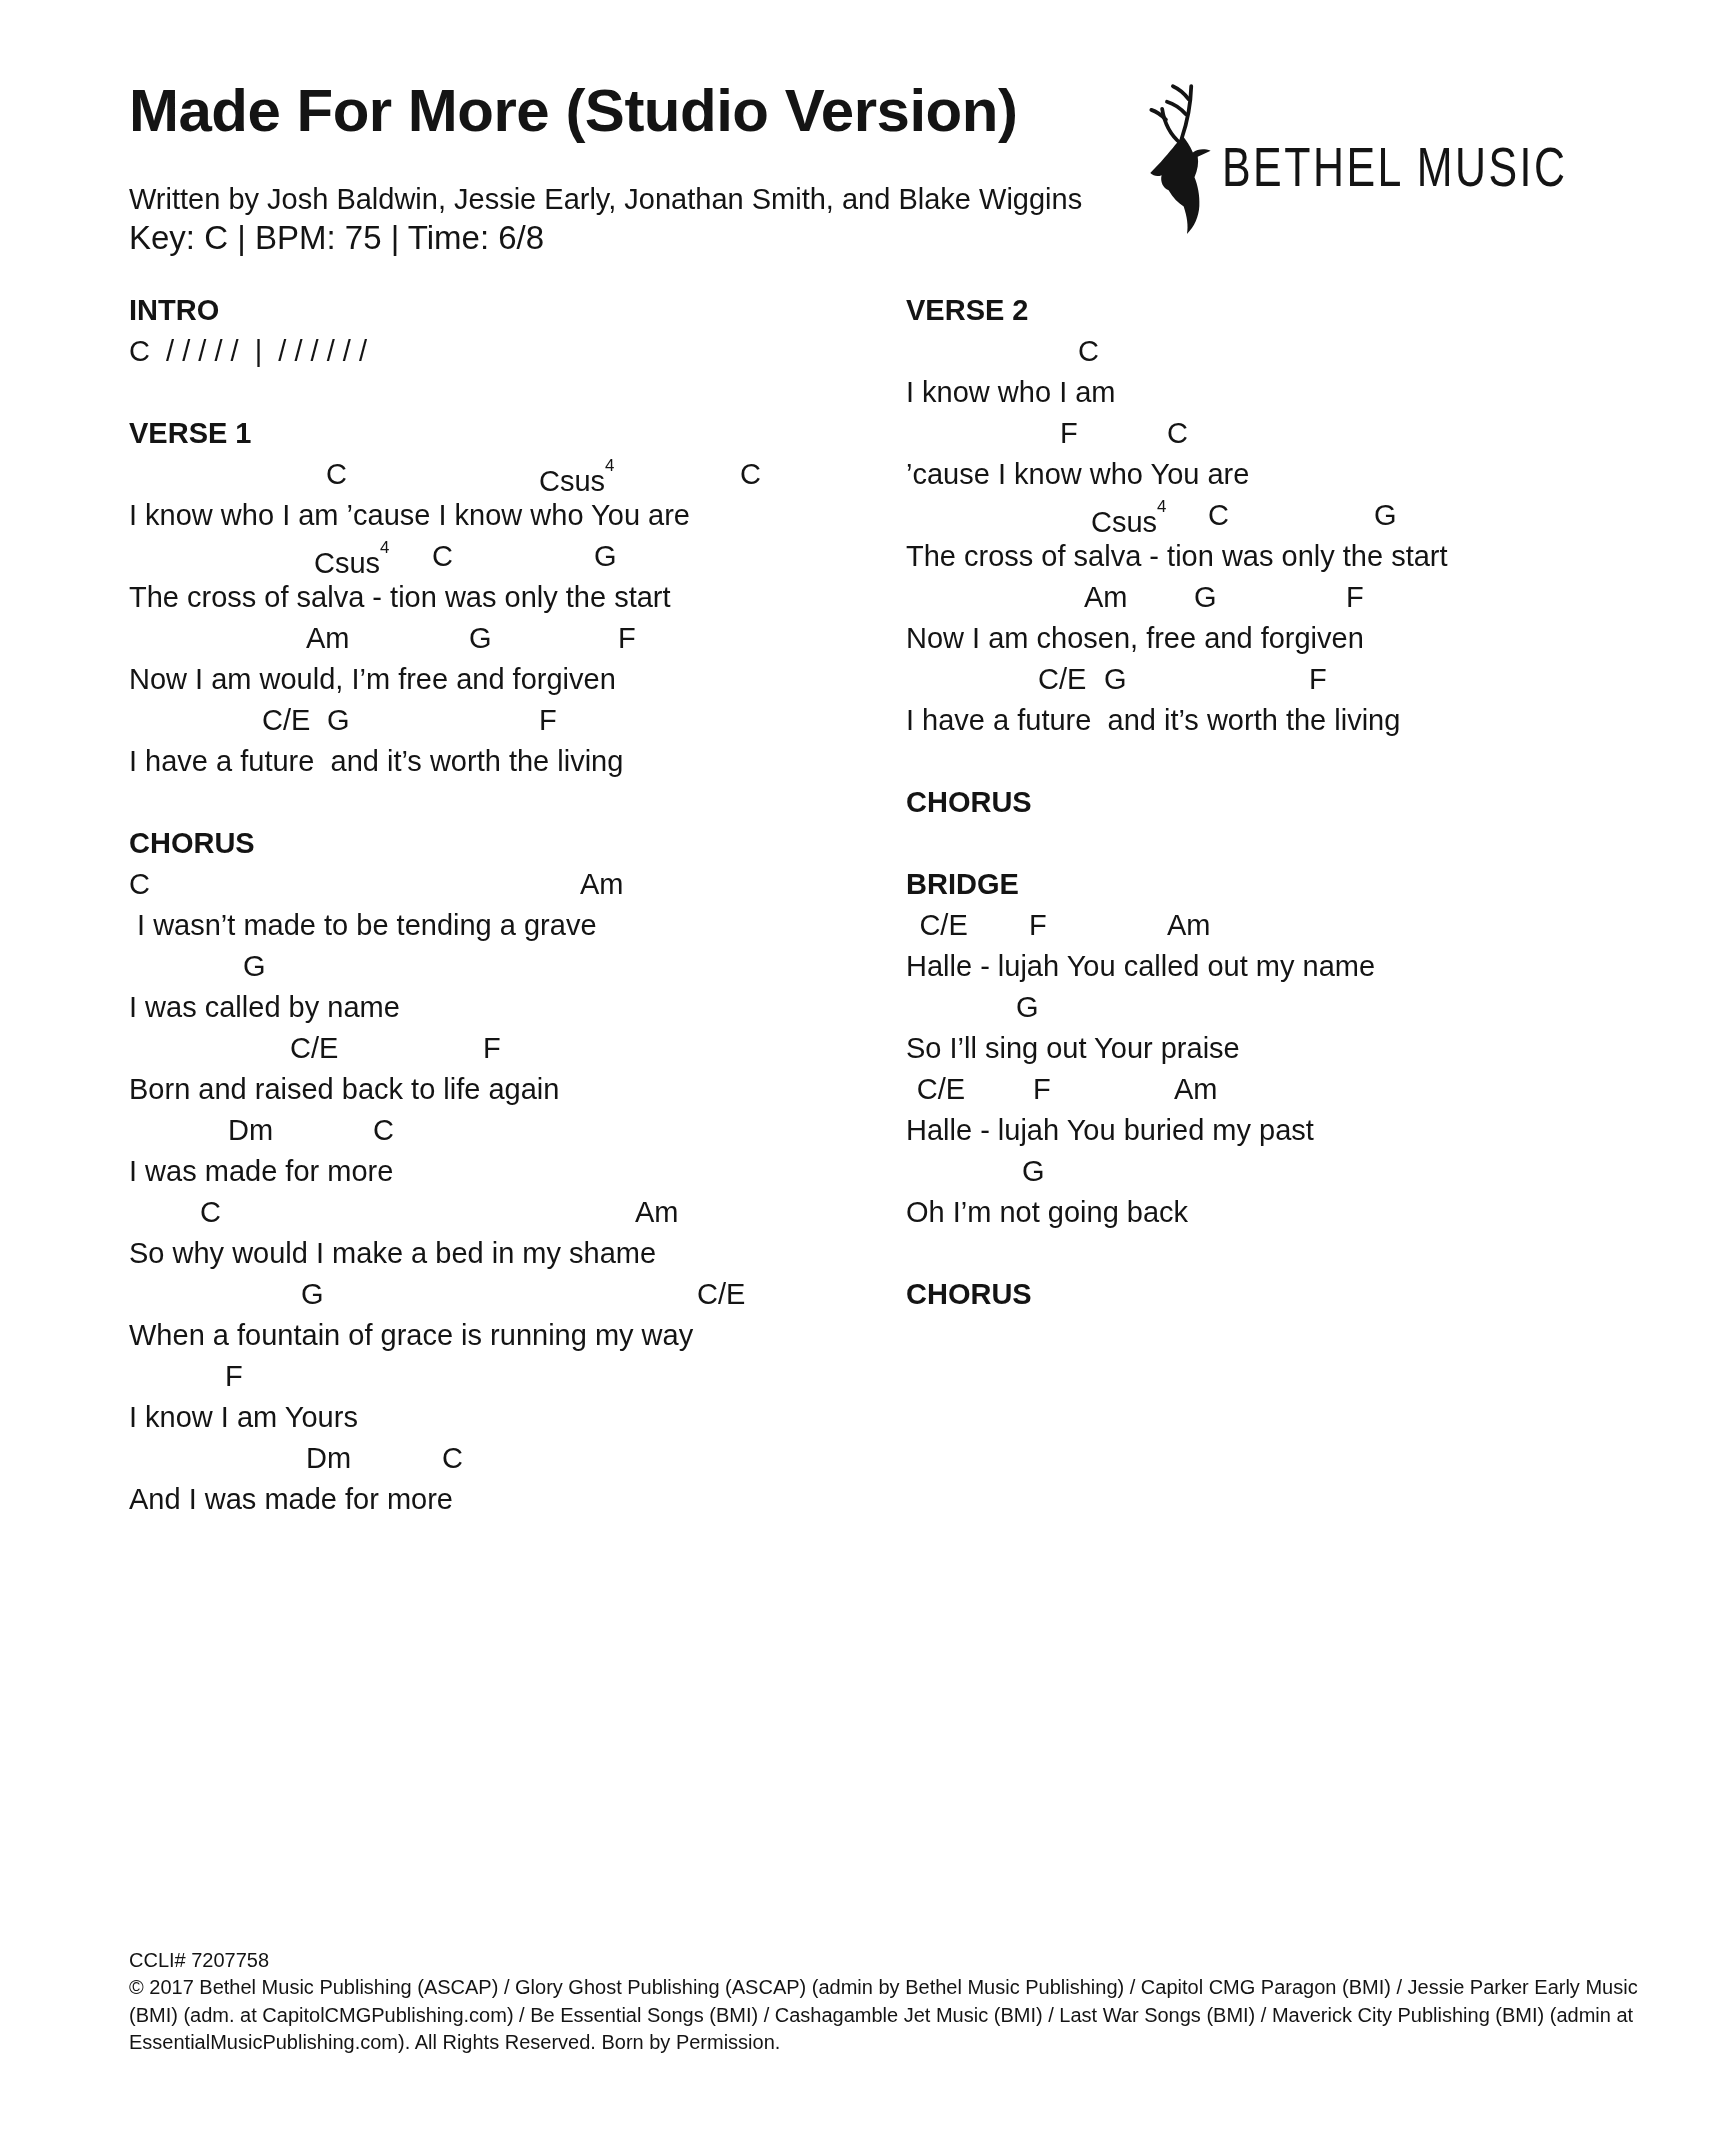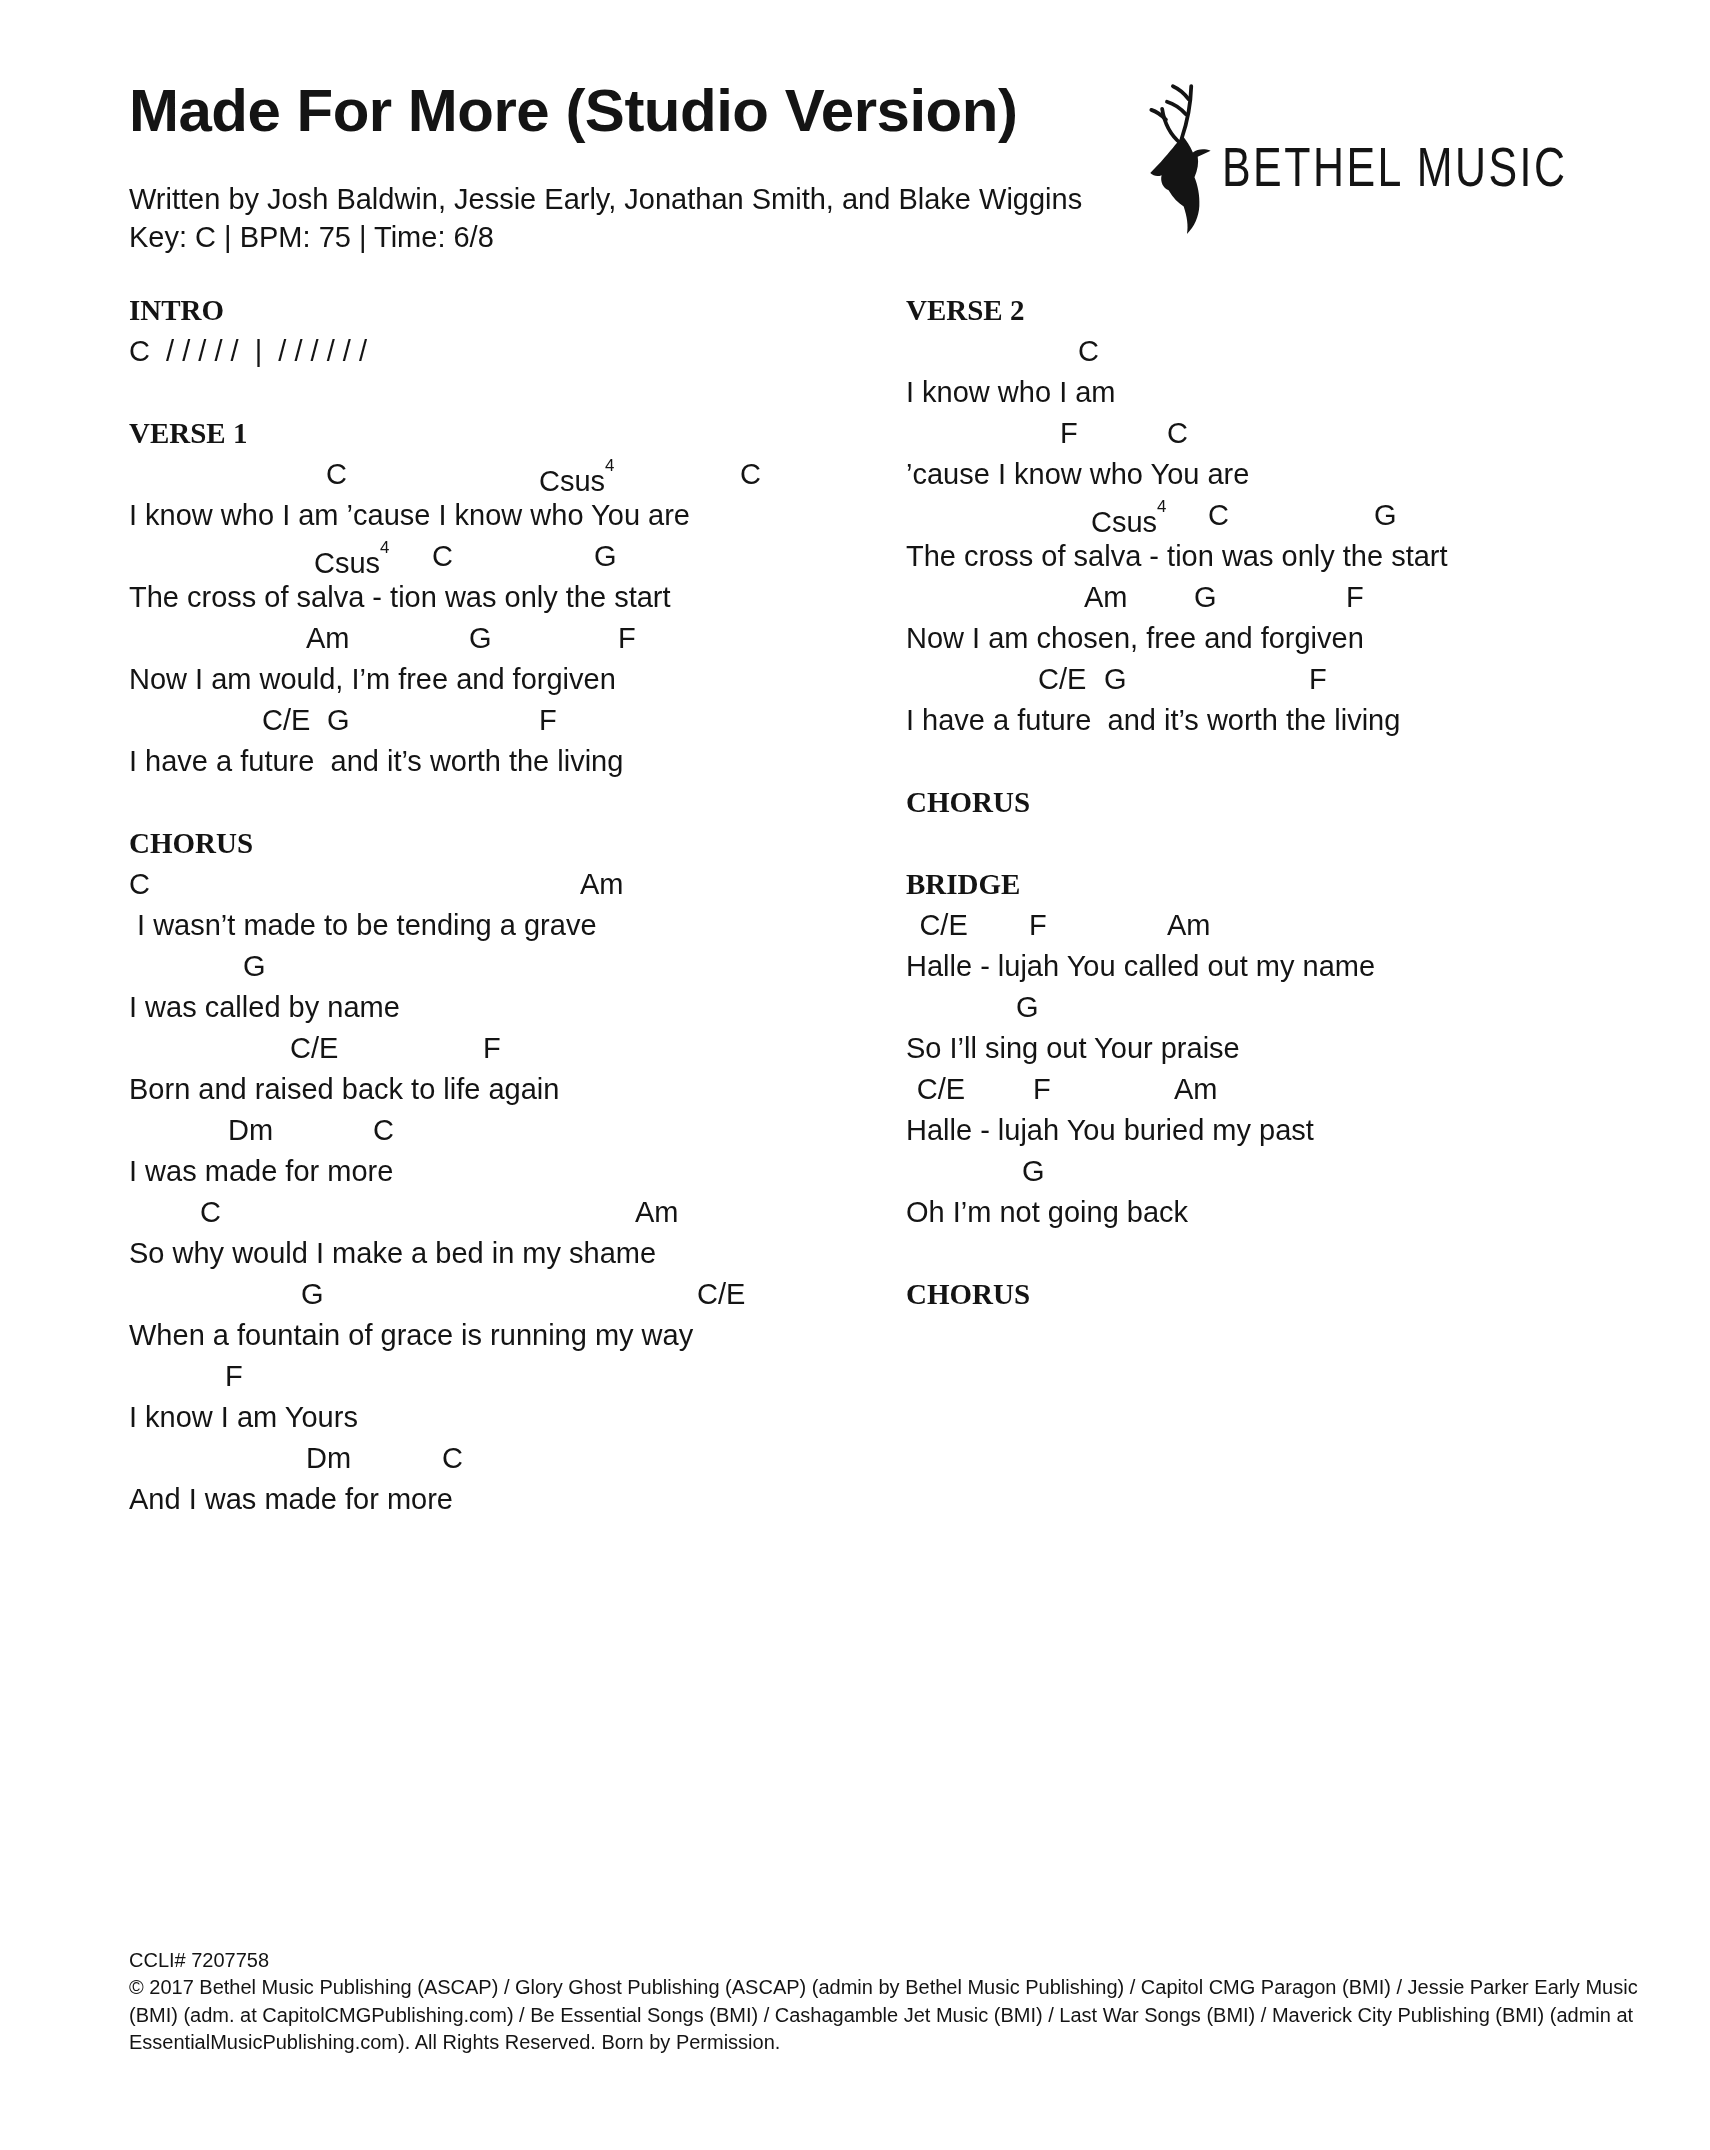--- a/index.html
+++ b/index.html
@@ -4,33 +4,33 @@
 <style>
   html,body{margin:0;padding:0;background:#ffffff;}
   .page{
     position:relative;width:1711px;height:2151px;background:#ffffff;
     font-family:"Liberation Sans","DejaVu Sans",sans-serif;color:#141414;
     overflow:hidden;
   }
   .header{position:absolute;left:129px;top:81px;}
   .title{font-size:60px;font-weight:bold;line-height:60px;letter-spacing:-0.5px;white-space:pre;}
   .writers{font-size:29px;line-height:33px;margin-top:42px;white-space:pre;text-align:center;}
-  .keyline{font-size:29px;line-height:33px;margin-top:5.4px;white-space:pre;}
+  .keyline{font-size:33px;line-height:33px;margin-top:5.4px;white-space:pre;}
   .logo{position:absolute;left:1148px;top:84px;width:484px;height:156px;text-decoration:underline;}
   .logo svg{position:absolute;left:0;top:0;}
   .wordmark{
     position:absolute;left:74px;top:56px;font-size:55px;line-height:55px;
     font-weight:400;letter-spacing:3.2px;transform:scaleX(0.78);transform-origin:0 0;
     white-space:pre;color:#141414;
   }
   .col{position:absolute;top:290px;}
   .col-0{left:129px;width:785px;}
   .col-1{left:906px;width:807px;}
   .row{position:relative;height:41px;line-height:41px;font-size:29px;white-space:pre;}
-  .row.heading{font-weight:bold;font-family:Liberation Serif, serif;}
+  .row.heading{font-weight:bold;}
   .row.gap{height:41px;}
   .chord{position:absolute;top:0;white-space:pre;}
   .chord sup{font-size:0.58em;position:relative;top:-0.52em;}
   .footer{position:absolute;left:129px;top:1947px;width:1511px;font-size:20px;line-height:27.4px;}
   .footer div{white-space:pre-wrap;}
 </style>
 </head>
 <body>
 
 <div class="page">

